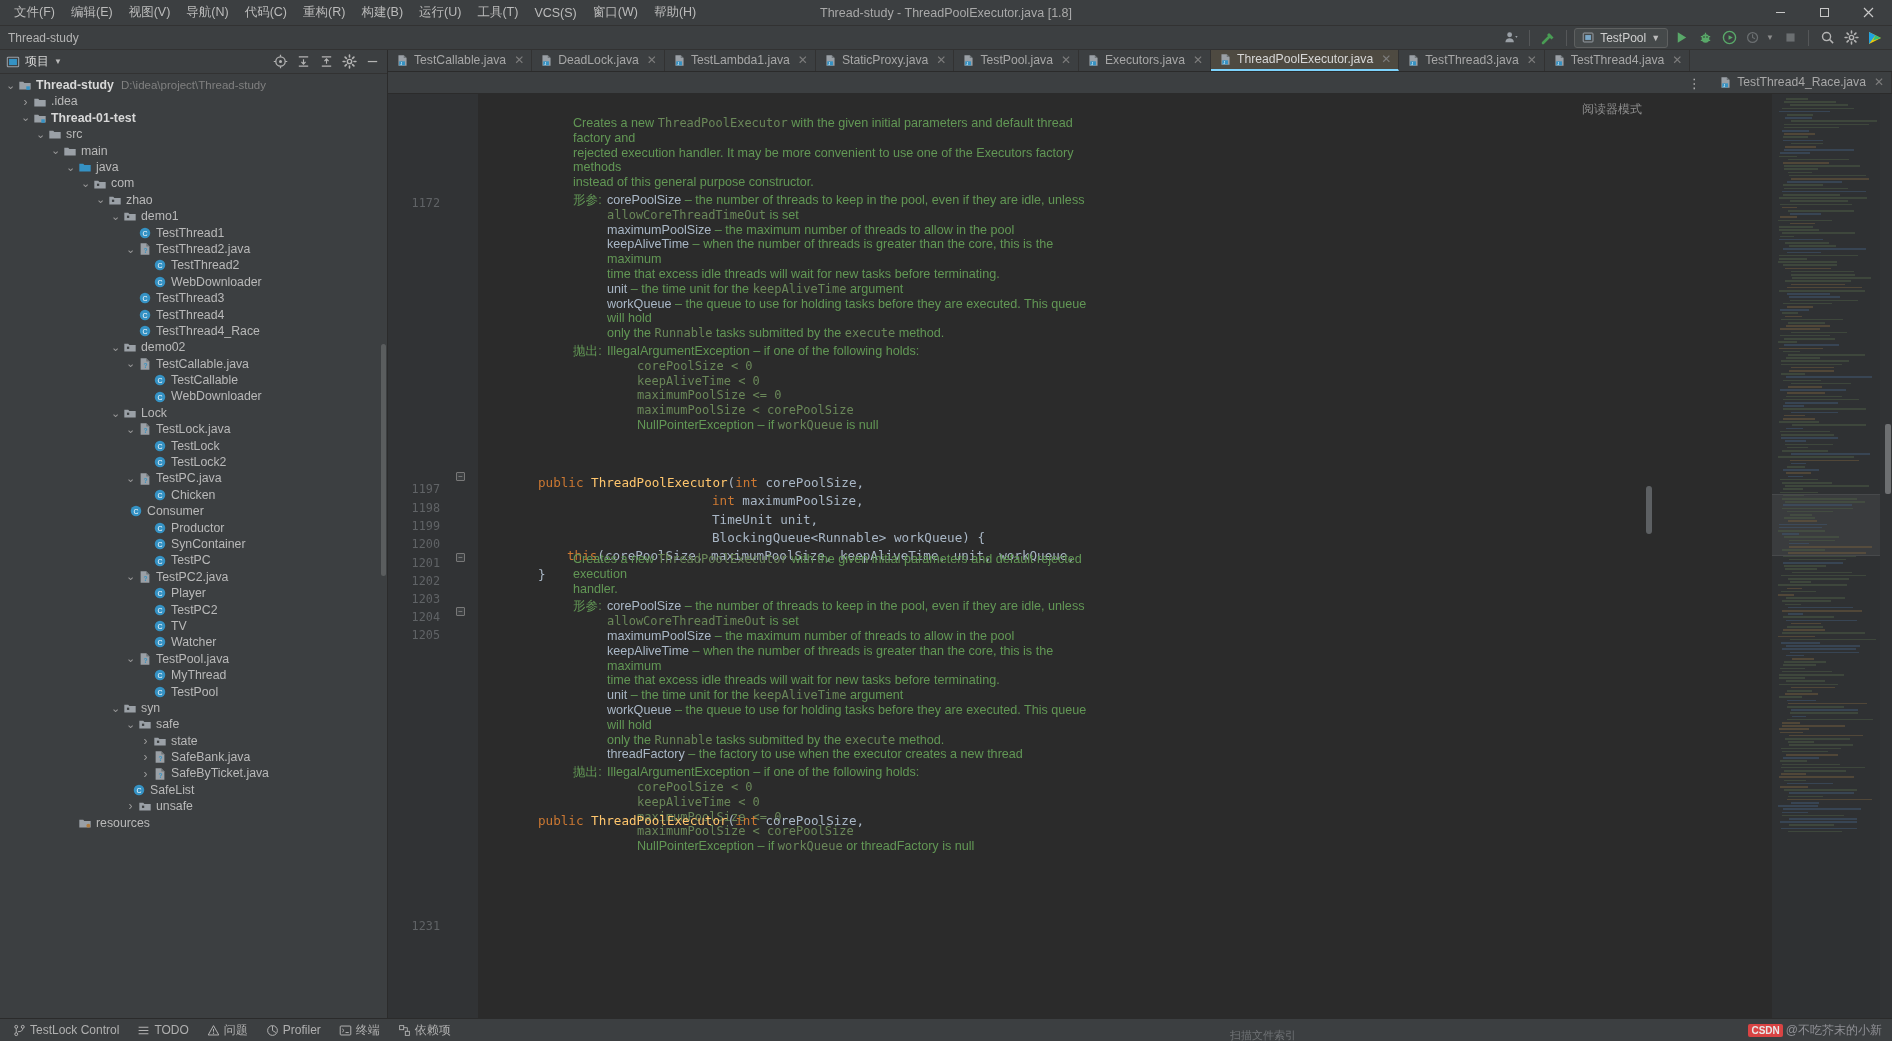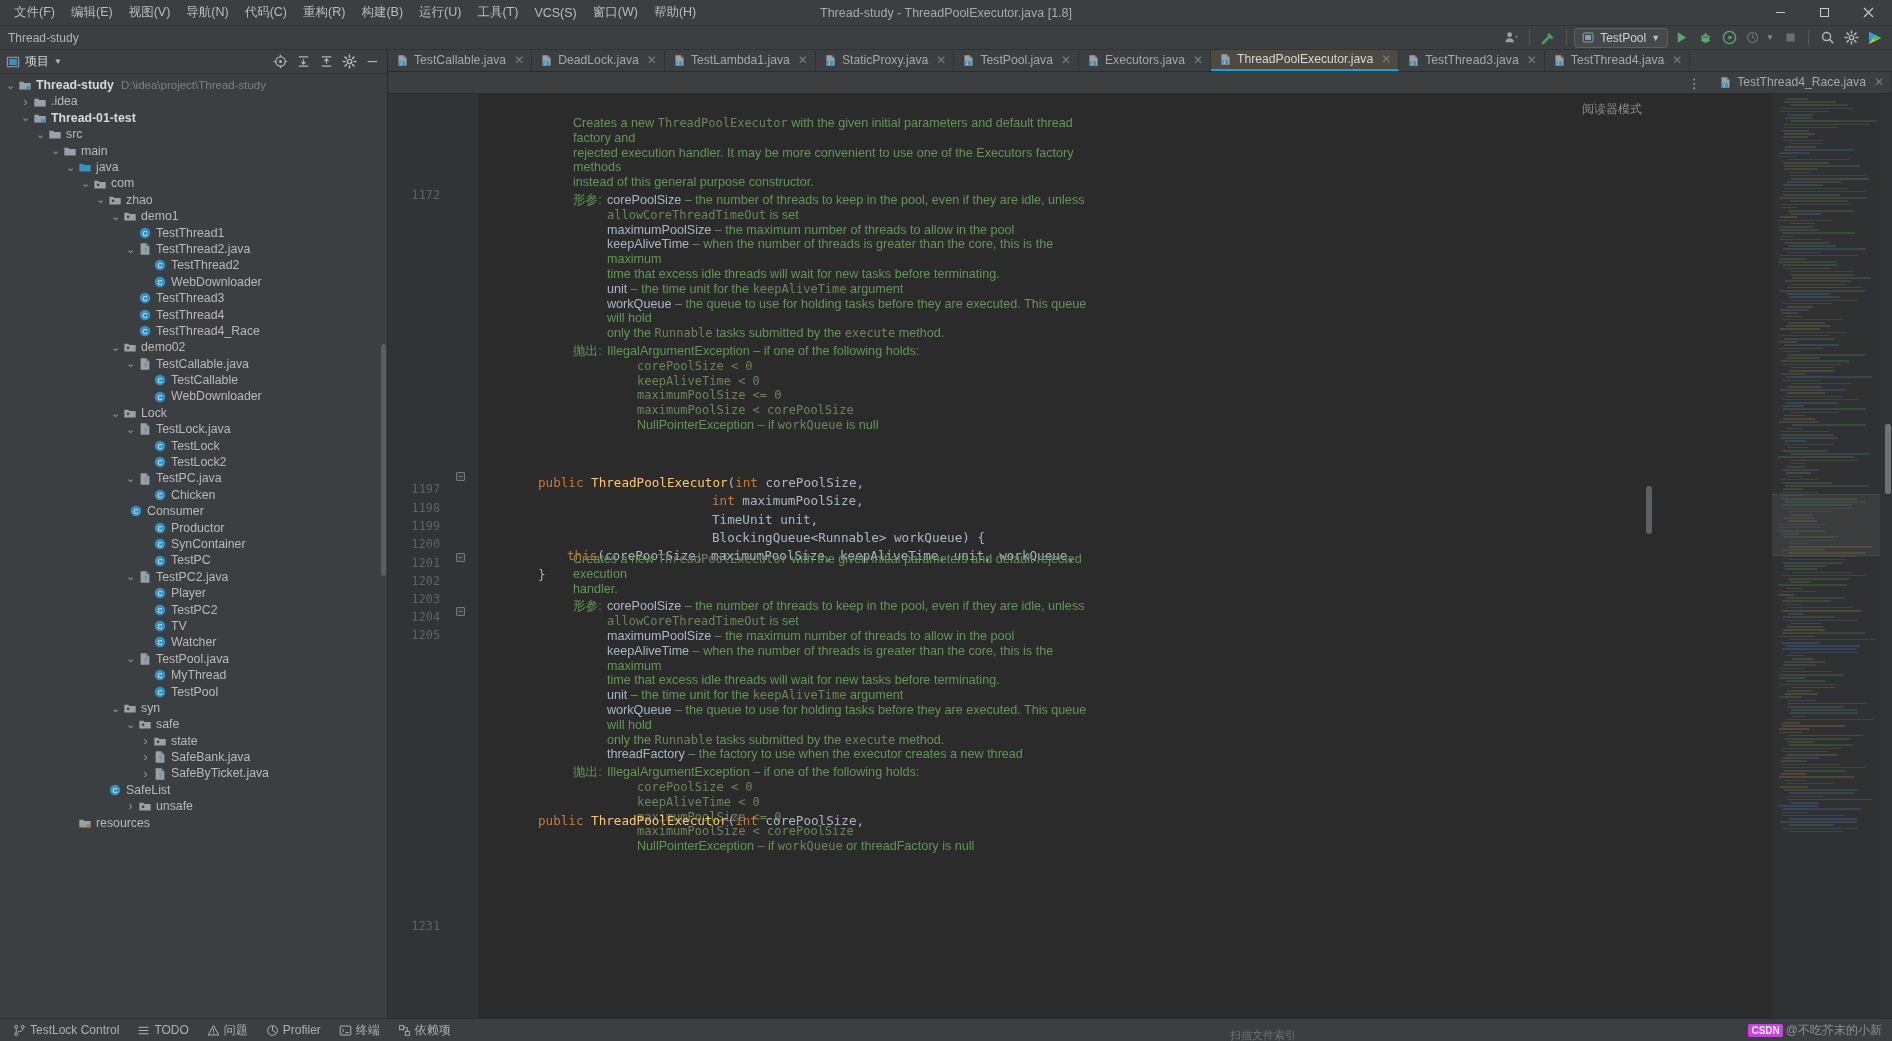--- a/index.html
+++ b/index.html
@@ -82,21 +82,21 @@
   }
   .tabrow2{
     background:#3c3f41; display:flex; align-items:flex-end; height:22px; flex:0 0 22px;
     border-bottom:1px solid #2b2b2b; overflow:hidden; position:relative;
   }
   .etab{
     display:flex; align-items:center; gap:5px; height:22px; padding:0 7px 0 8px;
     font-size:12.2px; color:#a7a7a7; border-right:1px solid #323232; white-space:nowrap;
     background:#3c3f41;
   }
-  .etab.active{ background:#4e4a41; color:#d7d7d7; border-bottom:2px solid #0ea5e9; }
+  .etab.active{ background:#4e4a41; color:#d7d7d7; border-bottom:2px solid #7dd3fc; }
   .etab .x{ color:#7d7d7d; font-size:12px; margin-left:3px; }
   .tab-extra{ margin-left:auto; display:flex; align-items:center; gap:4px; padding-right:6px; }
 
   .code-wrap{ flex:1; display:flex; min-height:0; position:relative; background:#2b2b2b; }
   .gutter{
     width:62px; flex:0 0 62px; background:#313335; text-align:right;
     padding-top:5px; font-family:"DejaVu Sans Mono", monospace; font-size:11.8px; color:#606366;
     position:relative;
   }
   .gline{ height:18.35px; line-height:18.35px; padding-right:10px; }
@@ -159,21 +159,21 @@
   
   .statusbar{
     height:23px; flex:0 0 23px; background:#3c3f41; display:flex; align-items:center;
     border-top:1px solid #2b2b2b; padding-left:4px; font-size:12px; color:#b0b0b0; position:relative;
   }
   .sb-item{ display:flex; align-items:center; gap:4px; padding:2px 9px; border-radius:2px; }
   .wm{
     position:absolute; right:10px; bottom:2px; display:flex; align-items:center; gap:3px;
     opacity:.88;
   }
-  .wm-badge{ background:#d946ef; color:#fff; font-size:10px; padding:1px 3px; border-radius:2px; font-weight:bold;}
+  .wm-badge{ background:#ef4444; color:#fff; font-size:10px; padding:1px 3px; border-radius:2px; font-weight:bold;}
   .wm-txt{ font-size:12px; color:#9a9aa0; }
   .bottom-hint{
     position:absolute; left:1230px; bottom:-2px; font-size:11px; color:#6f7275;
   }
   svg{ display:block; }
 </style>
 </head>
 <body>
 
 <div class="app">
@@ -816,21 +816,21 @@
             </span>
             <span class="ticon">
               <svg width="14" height="14" viewBox="0 0 16 16">
                 <path d="M3 1.5 H9.5 L13 5 V14.5 H3 Z" fill="#9aa0a6"></path>
                 <path d="M9.5 1.5 V5 H13 Z" fill="#6f7478"></path>
                 <text x="8.5" y="13" font-size="7.5" fill="#3592c4" text-anchor="middle" font-weight="bold" font-family="sans-serif">?</text>
               </svg>
             </span>
             <span class="tlabel">SafeByTicket.java</span>
           </div>
-          <div class="trow" style="padding-left: 94px;">
+          <div class="trow" style="padding-left: 118px;">
             <span class="tw"></span>
             <span class="ticon">
               <svg width="14" height="14" viewBox="0 0 16 16">
                 <circle cx="8" cy="8" r="6" fill="#3592c4"></circle>
                 <text x="8" y="11" font-size="8" fill="#fff" text-anchor="middle" font-family="sans-serif">C</text>
               </svg>
             </span>
             <span class="tlabel">SafeList</span>
           </div>
           <div class="trow" style="padding-left: 124px;">
@@ -983,21 +983,21 @@
                 <text x="5.3" y="13.3" font-size="5" fill="#fff" font-family="sans-serif">J</text>
               </svg>
             </span>
             <span>TestThread4_Race.java</span>
             <span class="x">✕</span>
           </div>
         </div>
 
       <div class="code-wrap">
         <div class="gutter" id="gutter">
-            <div class="gline" style="position: absolute; right: 0px; top: 92px;">1172</div>
+            <div class="gline" style="position: absolute; right: 0px; top: 100px;">1172</div>
             <div class="gline" style="position: absolute; right: 0px; top: 386px;">1197</div>
             <div class="gline" style="position: absolute; right: 0px; top: 405px;">1198</div>
             <div class="gline" style="position: absolute; right: 0px; top: 423px;">1199</div>
             <div class="gline" style="position: absolute; right: 0px; top: 441px;">1200</div>
             <div class="gline" style="position: absolute; right: 0px; top: 460px;">1201</div>
             <div class="gline" style="position: absolute; right: 0px; top: 478px;">1202</div>
             <div class="gline" style="position: absolute; right: 0px; top: 496px;">1203</div>
             <div class="gline" style="position: absolute; right: 0px; top: 514px;">1204</div>
             <div class="gline" style="position: absolute; right: 0px; top: 532px;">1205</div>
             <div class="gline" style="position: absolute; right: 0px; top: 823px;">1231</div>

